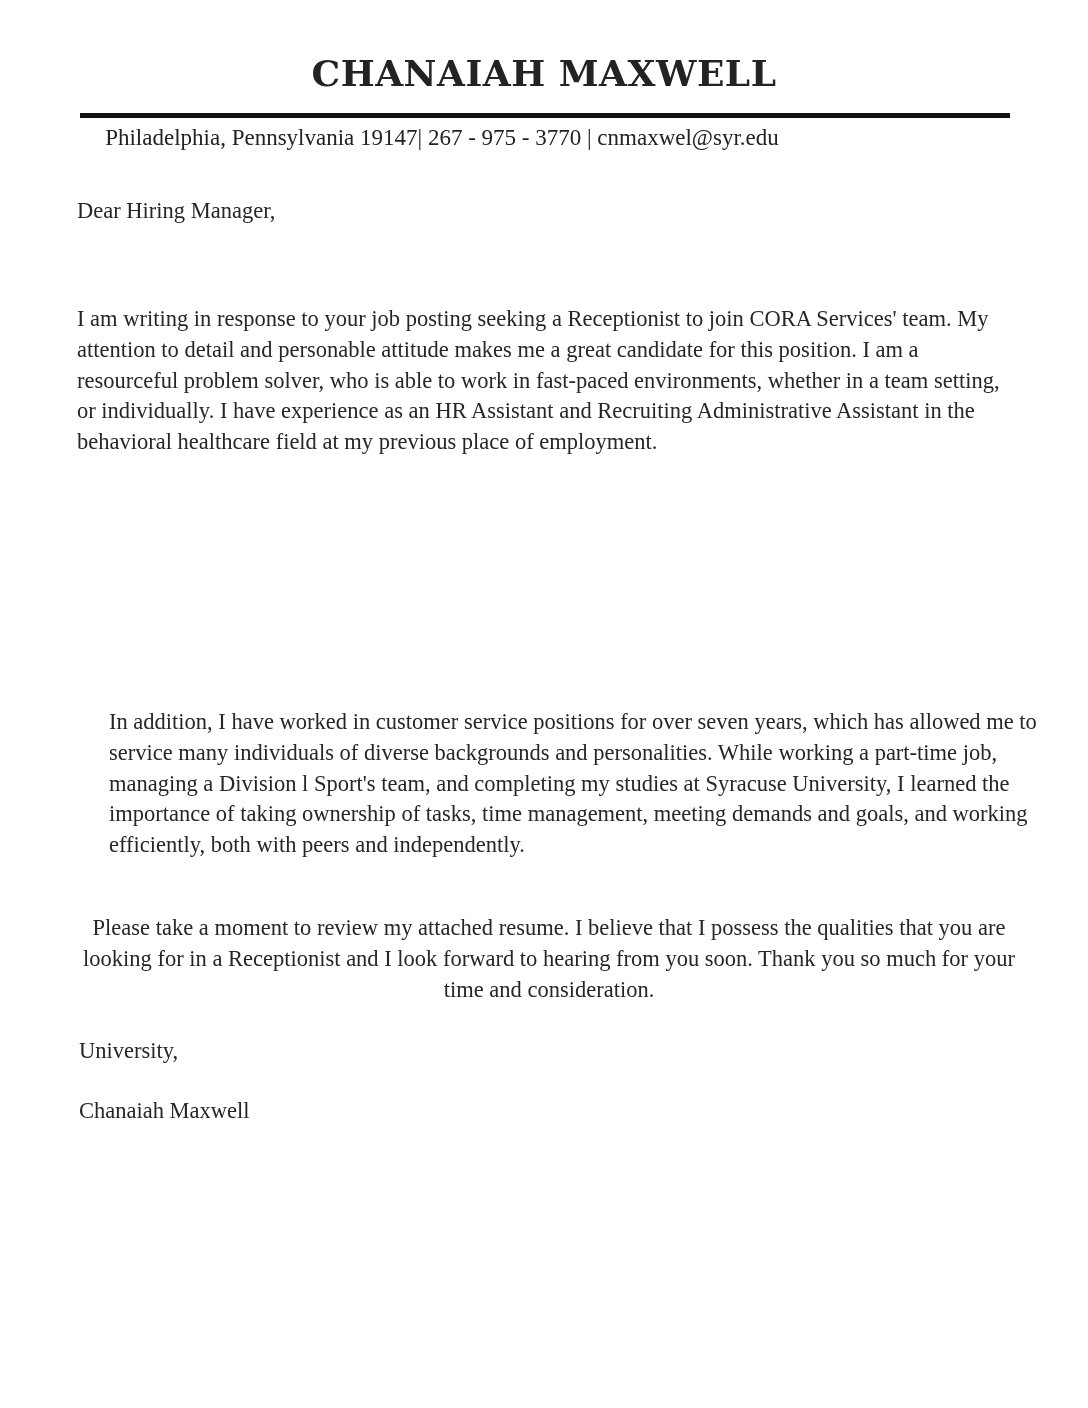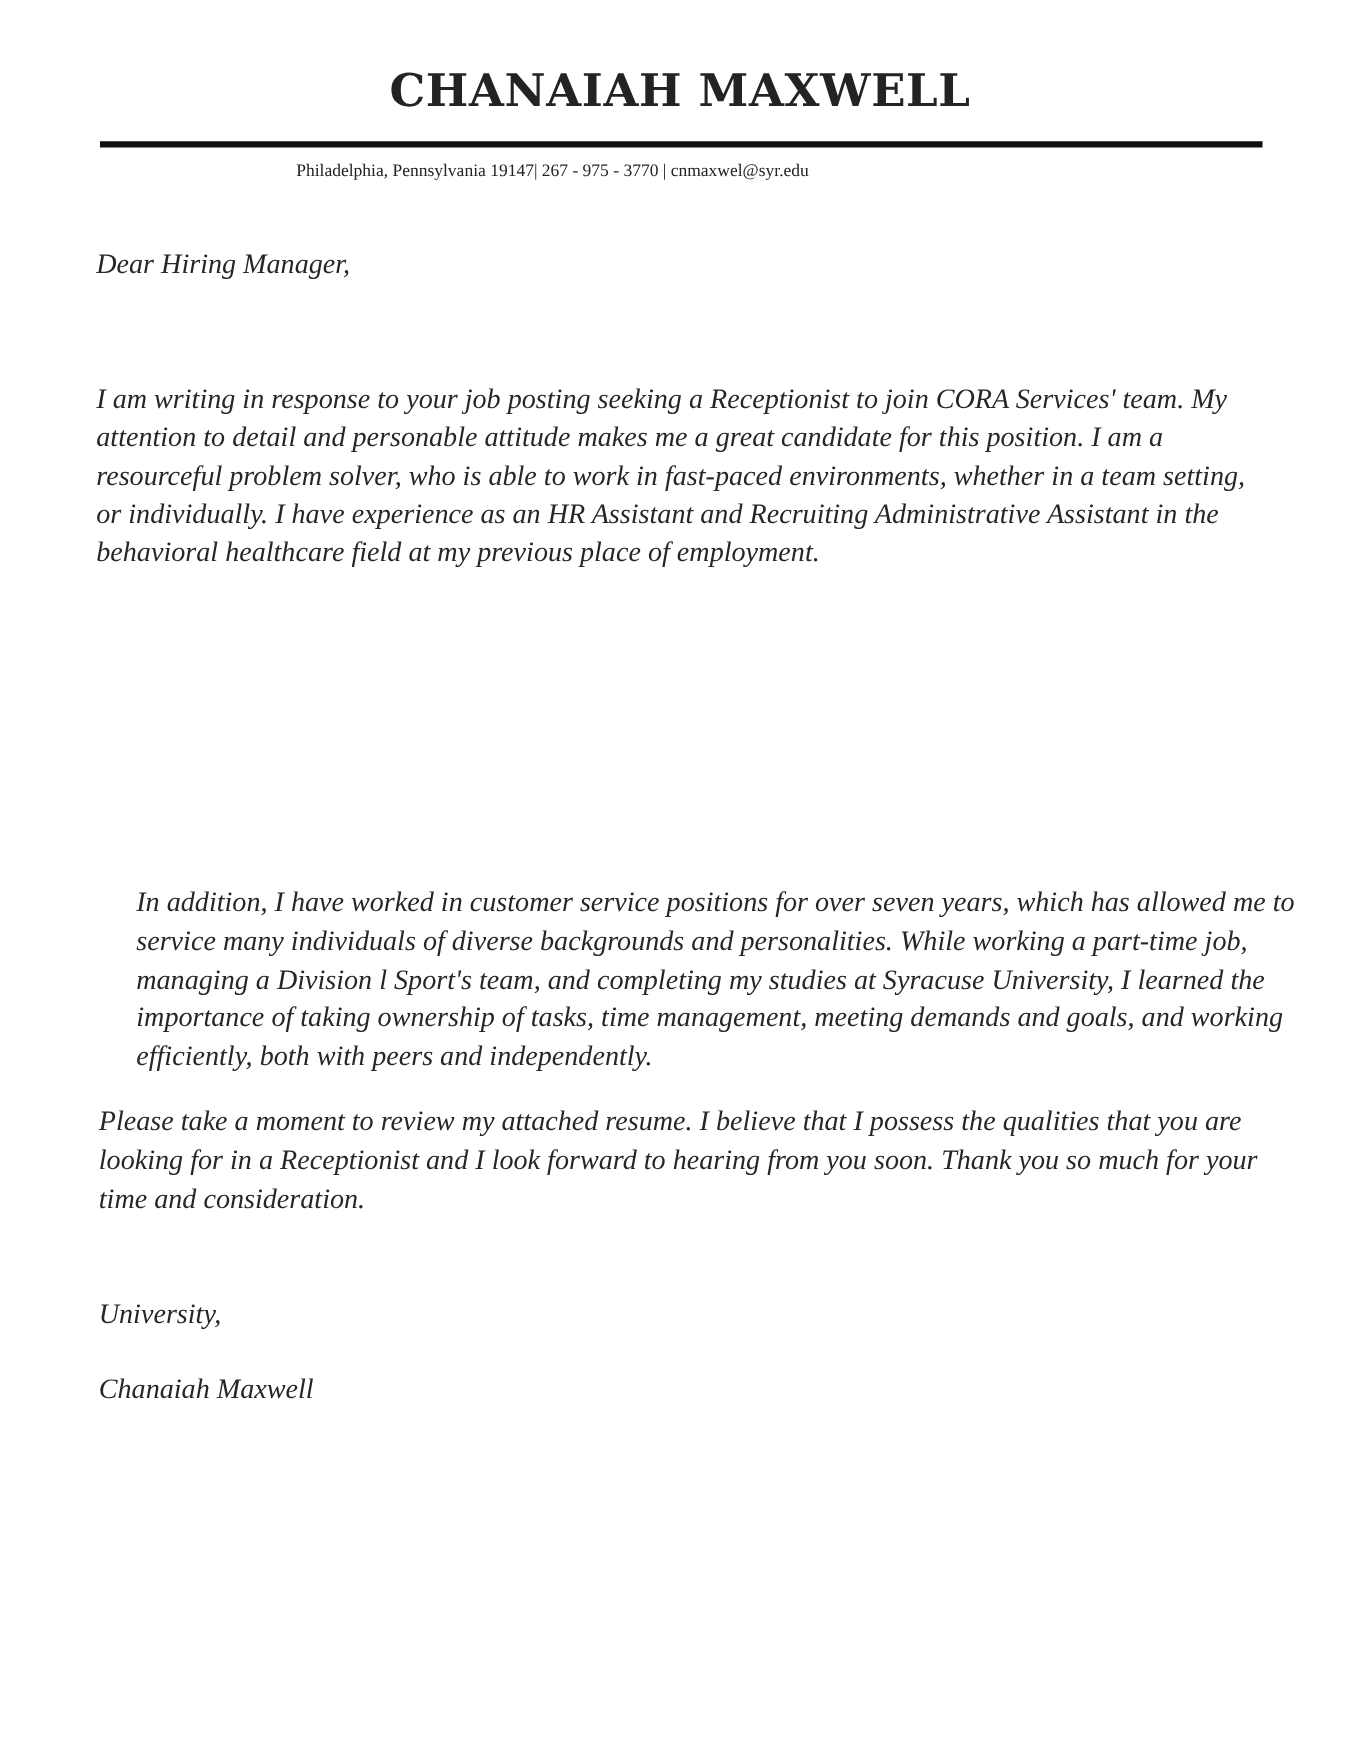--- a/index.html
+++ b/index.html
@@ -3,27 +3,27 @@
   <meta charset="utf-8">
   <style>
     html, body { margin: 0; padding: 0; background: #ffffff; }
     body { width: 1088px; height: 1408px; position: relative; overflow: hidden;
            font-family: "DejaVu Serif", "Liberation Serif", serif; color: #222222; }
     .name { position: absolute; top: 50px; left: 0; width: 1088px; text-align: center;
             font-family: "DejaVu Serif", serif; font-weight: bold; font-size: 36px;
             letter-spacing: 0.5px; color: #232323; margin: 0; line-height: 46px; }
     .rule { position: absolute; top: 113px; left: 80px; width: 930px; height: 5px; background: #111111; }
     .contact { position: absolute; top: 126px; left: 0; width: 884px; text-align: center;
-               font-family: "Liberation Serif", serif; font-size: 14px; color: #222; line-height: 24px; }
+               font-family: "Liberation Serif", serif; font-size: 23px; color: #222; line-height: 24px; }
     .para { position: absolute; left: 77px; width: 940px; font-family: "Liberation Serif", serif;
-            font-size: 22.5px; line-height: 30.8px; color: #262626; margin: 0; font-style: italic; }
+            font-size: 22.5px; line-height: 30.8px; color: #262626; margin: 0; }
     .p-salute { top: 196px; }
     .p1 { top: 256px; margin-top: 48px; }
     .p2 { top: 707px; left: 79px; margin-left: 30px; }
-    .p3 { top: 882px; left: 79px; }
+    .p3 { top: 913px; left: 79px; text-align: center; }
     .p-close { top: 1036px; left: 79px; }
     .p-sign { top: 1096px; left: 79px; }
   </style>
 </head>
 <body>
 
 <h1 class="name">CHANAIAH MAXWELL</h1>
 <div class="rule"></div>
 <div class="contact">Philadelphia, Pennsylvania 19147|  267 - 975 - 3770 | cnmaxwel@syr.edu</div>
 

